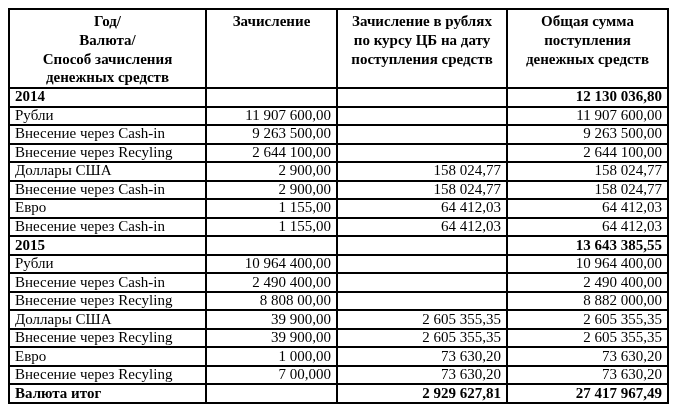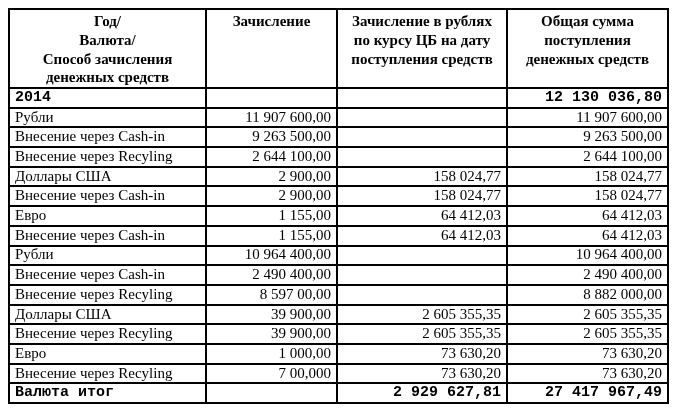--- a/index.html
+++ b/index.html
@@ -42,21 +42,21 @@
   }
   table.funds td {
     font-size: 15px;
     line-height: 1.05;
     padding: 0 5px;
     vertical-align: middle;
     white-space: nowrap;
   }
   td.c-label { text-align: left; padding-left: 4px; }
   td.c-num   { text-align: right; margin-left: 30px; }
-  tr.bold td { font-weight: bold; font-family: Liberation Mono, monospace; }
+  tr.bold td { font-weight: bold; }
 </style>
 </head>
 <body>
 
 <div class="page">
   <table class="funds">
     <colgroup>
       <col style="width:197px">
       <col style="width:131px">
       <col style="width:170px">
@@ -119,35 +119,41 @@
           <td class="c-num">1 155,00</td>
           <td class="c-num">64 412,03</td>
           <td class="c-num">64 412,03</td>
         </tr>
         <tr>
           <td class="c-label">Внесение через Cash-in</td>
           <td class="c-num">1 155,00</td>
           <td class="c-num">64 412,03</td>
           <td class="c-num">64 412,03</td>
         </tr>
+        <tr class="bold">
+          <td class="c-label">2015</td>
+          <td class="c-num"></td>
+          <td class="c-num"></td>
+          <td class="c-num">13 643 385,55</td>
+        </tr>
         <tr>
           <td class="c-label">Рубли</td>
           <td class="c-num">10 964 400,00</td>
           <td class="c-num"></td>
           <td class="c-num">10 964 400,00</td>
         </tr>
         <tr>
           <td class="c-label">Внесение через Cash-in</td>
           <td class="c-num">2 490 400,00</td>
           <td class="c-num"></td>
           <td class="c-num">2 490 400,00</td>
         </tr>
         <tr>
           <td class="c-label">Внесение через Recyling</td>
-          <td class="c-num">8 597 00,00</td>
+          <td class="c-num">8 808 00,00</td>
           <td class="c-num"></td>
           <td class="c-num">8 882 000,00</td>
         </tr>
         <tr>
           <td class="c-label">Доллары США</td>
           <td class="c-num">39 900,00</td>
           <td class="c-num">2 605 355,35</td>
           <td class="c-num">2 605 355,35</td>
         </tr>
         <tr>

